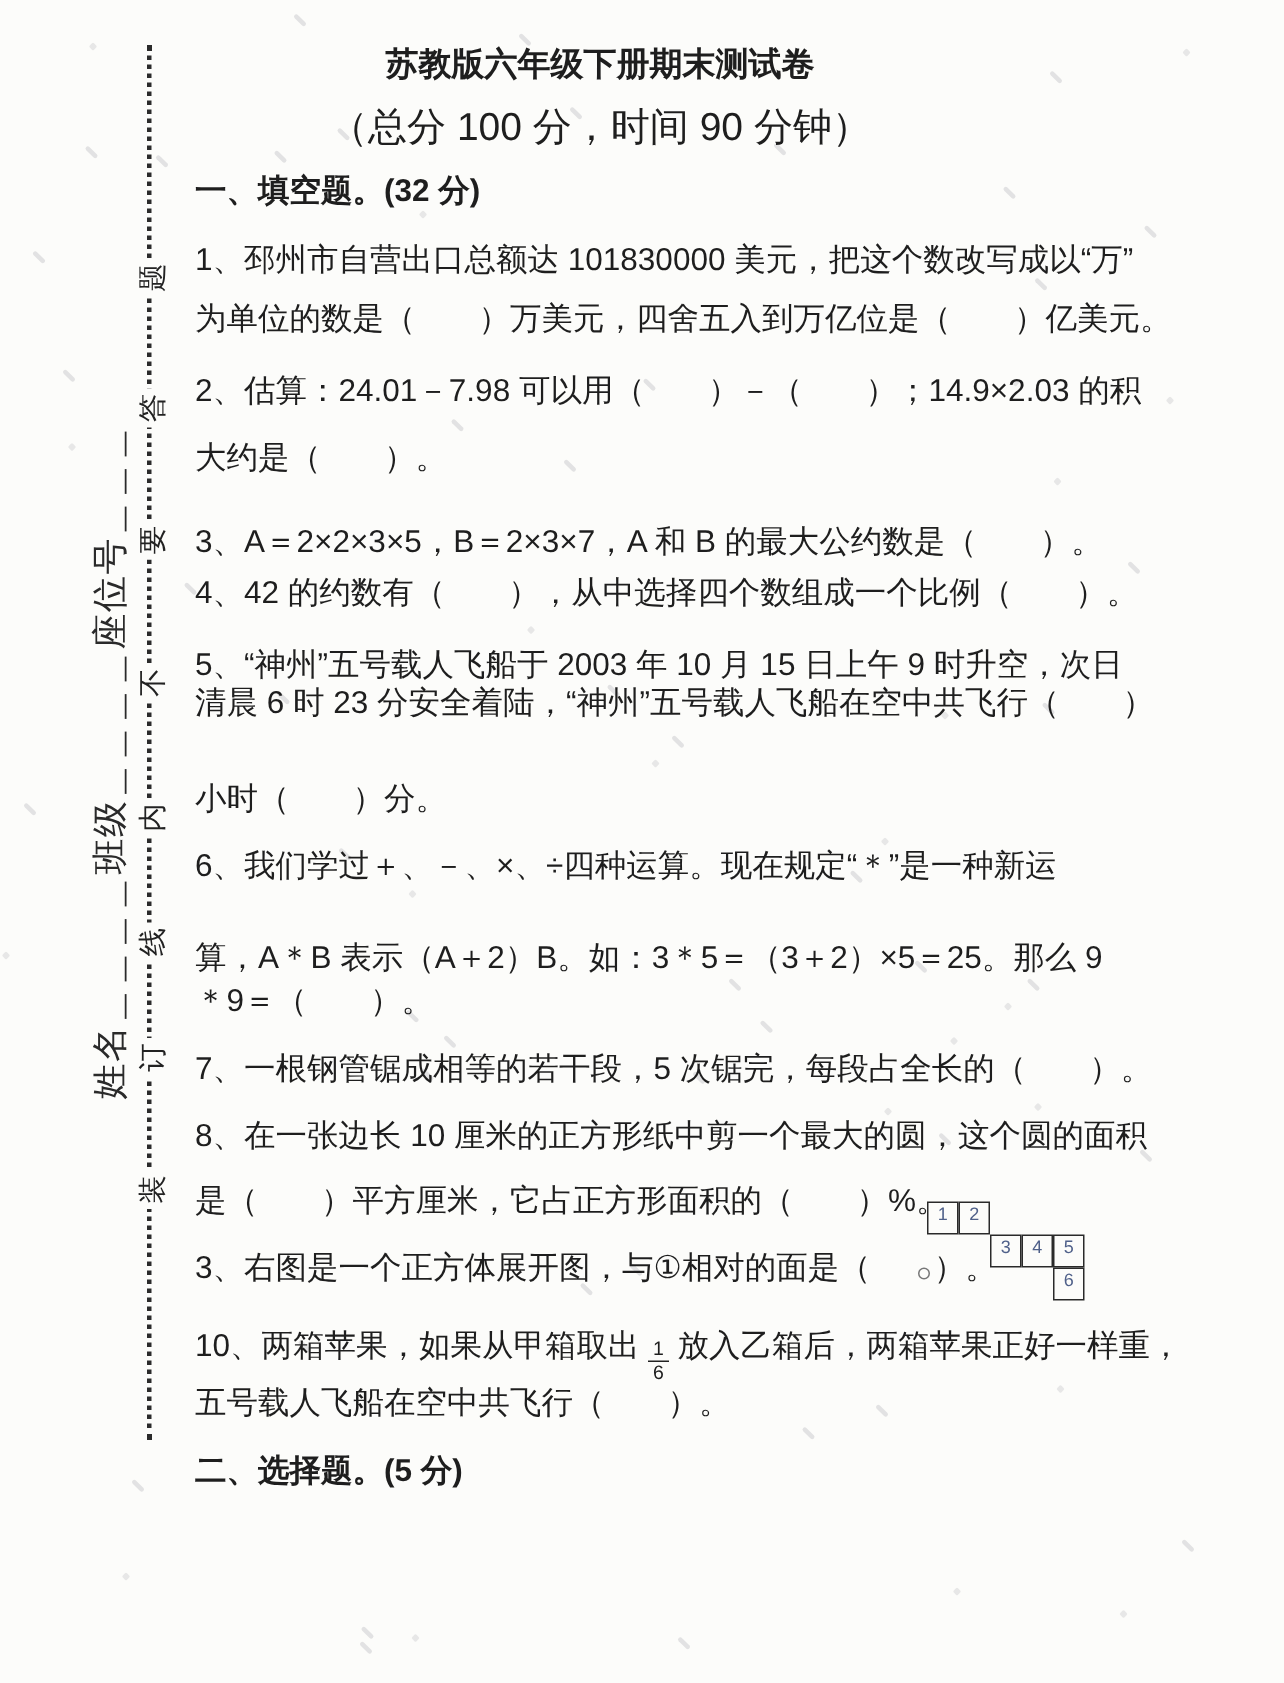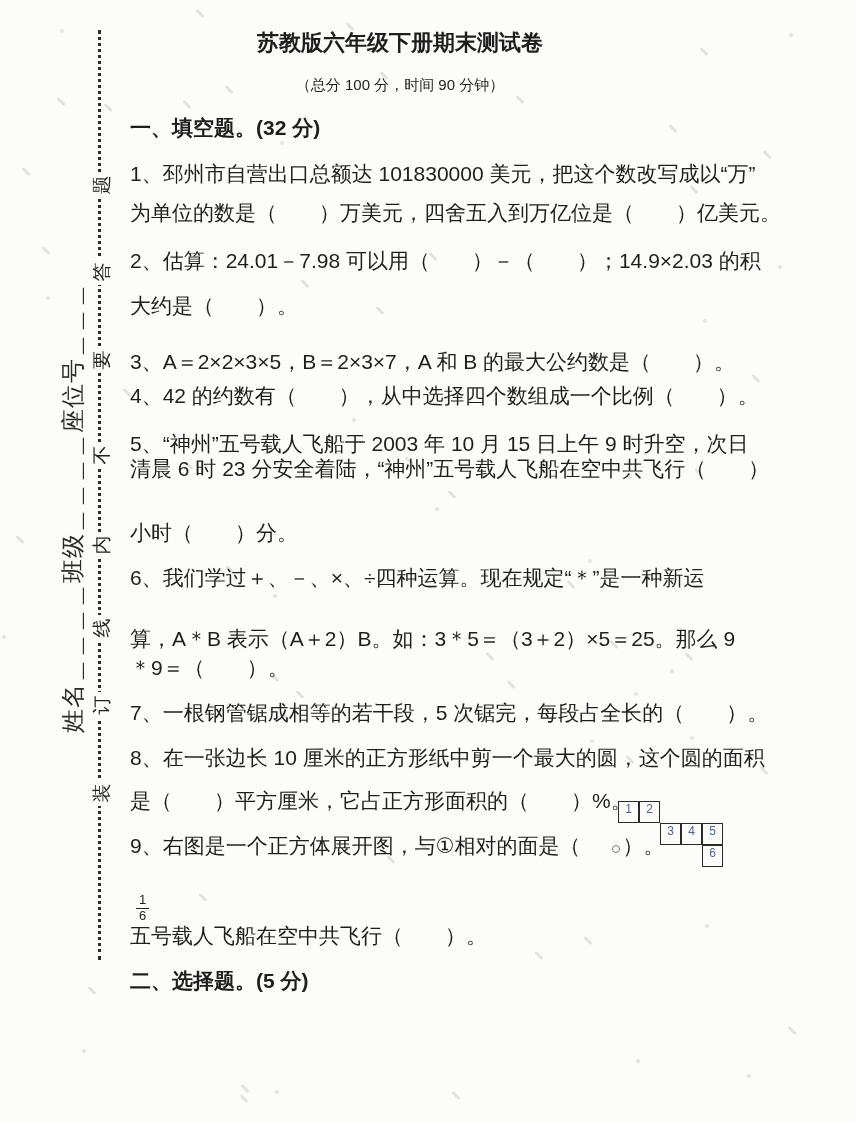--- a/index.html
+++ b/index.html
@@ -27,21 +27,21 @@
   .student-fields{position:absolute;left:-173px;top:473px;width:490px;height:30px;
                   transform:rotate(-90deg);font-size:24px;letter-spacing:1px;
                   color:#2a2a2a;z-index:1;white-space:nowrap;}
 
   
   .tl{position:absolute;left:130px;width:625px;height:45px;line-height:45px;
       font-size:21px;white-space:nowrap;z-index:1;}
   .tl.bold{font-weight:bold;}
   .tl.center{width:540px;text-align:center;white-space:nowrap;}
   .doc-title{font-size:22px;font-weight:bold;}
-  .doc-subtitle{font-size:15px;}
+  .doc-subtitle{font-size:26px;}
 
   
   .frac{display:inline-block;vertical-align:-15px;text-align:center;
         font-size:13px;line-height:1.15;margin:0 6px;color:#1e1e1e;}
   .frac .num{display:block;border-bottom:1px solid #222;padding:0 3px;}
   .frac .den{display:block;}
 
   
   .net{position:absolute;left:616px;top:798px;width:112px;height:74px;z-index:1;}
   .net .cell{position:absolute;width:21px;height:22px;border:1.5px solid #2a2a2a;
@@ -161,24 +161,24 @@
 
 <div class="tl" style="top:555px">6、我们学过＋、－、×、÷四种运算。现在规定“＊”是一种新运</div>
 <div class="tl" style="top:616px">算，A＊B 表示（A＋2）B。如：3＊5＝（3＋2）×5＝25。那么 9</div>
 <div class="tl" style="top:645px">＊9＝（　　）。</div>
 
 <div class="tl" style="top:690px">7、一根钢管锯成相等的若干段，5 次锯完，每段占全长的（　　）。</div>
 
 <div class="tl" style="top:735px">8、在一张边长 10 厘米的正方形纸中剪一个最大的圆，这个圆的面积</div>
 <div class="tl" style="top:778px">是（　　）平方厘米，它占正方形面积的（　　）%。</div>
 
-<div class="tl" style="top:823px">9、右图是一个正方体展开图，与①相对的面是（　　）。</div>
+<div class="tl" style="top:823px">3、右图是一个正方体展开图，与①相对的面是（　　）。</div>
 
 <div class="tl" style="top:875px">
-  <span class="frac"><span class="num">1</span><span class="den">6</span></span>
+  <span>10、两箱苹果，如果从甲箱取出</span><span class="frac"><span class="num">1</span><span class="den">6</span></span><span>放入乙箱后，两箱苹果正好一样重，</span>
 </div>
 <div class="tl" style="top:913px">五号载人飞船在空中共飞行（　　）。</div>
 
 <div class="tl bold" style="top:958px">二、选择题。(5 分)</div>
 
 <div class="stray-circle"></div>
 <div class="net">
   <div class="cell" style="left:2px;top:3px">
       <span>1</span>
     </div>

